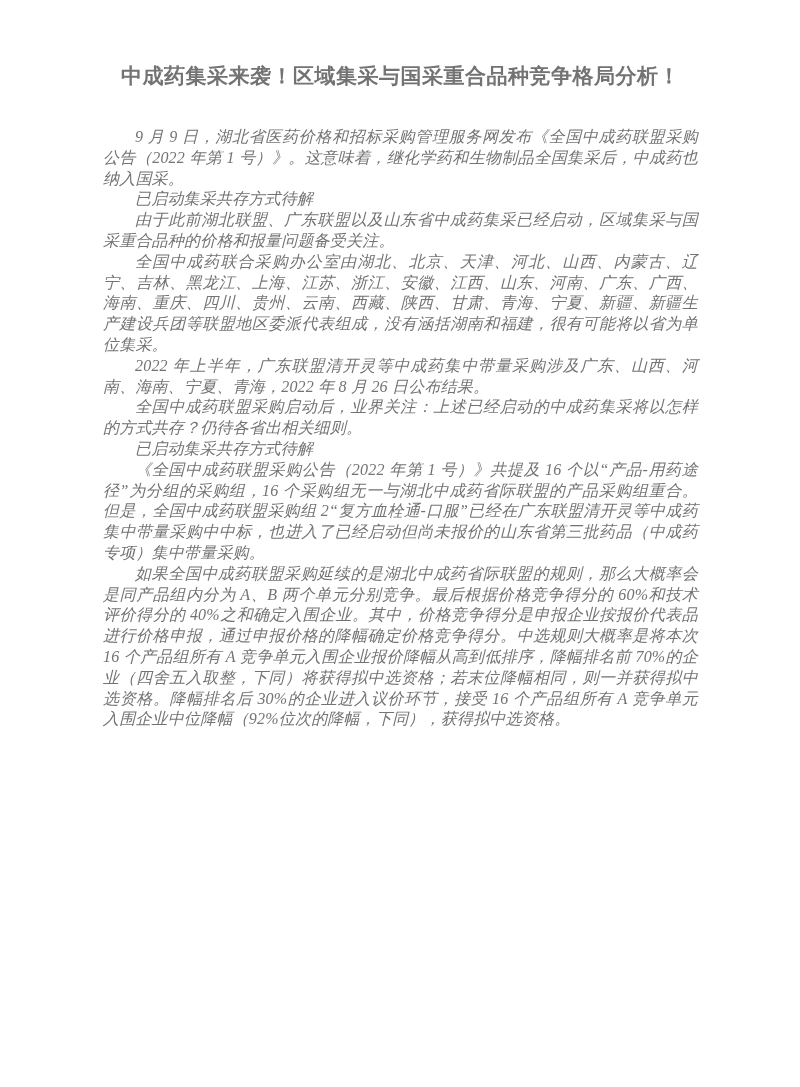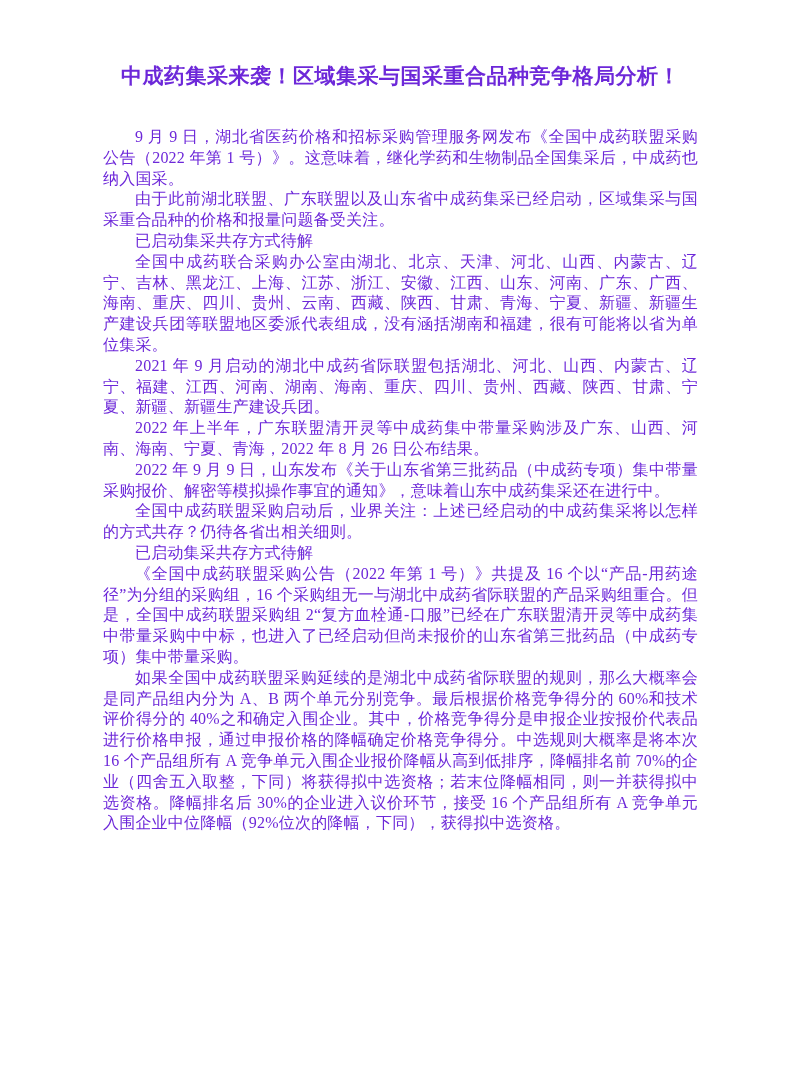--- a/index.html
+++ b/index.html
@@ -11,50 +11,49 @@
     width: 800px;
     height: 1087px;
     overflow: hidden;
   }
   .page {
     box-sizing: border-box;
     width: 800px;
     height: 1087px;
     padding: 62px 102px 0 103px;
     background: #ffffff;
-    color: #6d28d9;
+    color: #737373;
     font-family: "Liberation Serif", "DejaVu Serif", serif;
   }
   .article-title {
     font-size: 21px;
     font-weight: bold;
     line-height: 28px;
     text-align: center;
     margin: 0 0 37px 0;
     letter-spacing: 0.5px;
   }
   .para {
     font-size: 16px;
     line-height: 20.8px;
     margin: 0;
     text-align: justify;
     text-indent: 2em;
     letter-spacing: 0.2px;
+    font-style: italic;
   }
 </style>
 </head>
 <body>
 
 <div class="page">
   <h1 class="article-title">中成药集采来袭！区域集采与国采重合品种竞争格局分析！</h1>
 
   <p class="para">9 月 9 日，湖北省医药价格和招标采购管理服务网发布《全国中成药联盟采购公告（2022 年第 1 号）》。这意味着，继化学药和生物制品全国集采后，中成药也纳入国采。</p>
+  <p class="para">已启动集采共存方式待解</p>
   <p class="para">由于此前湖北联盟、广东联盟以及山东省中成药集采已经启动，区域集采与国采重合品种的价格和报量问题备受关注。</p>
-  <p class="para">已启动集采共存方式待解</p>
   <p class="para">全国中成药联合采购办公室由湖北、北京、天津、河北、山西、内蒙古、辽宁、吉林、黑龙江、上海、江苏、浙江、安徽、江西、山东、河南、广东、广西、海南、重庆、四川、贵州、云南、西藏、陕西、甘肃、青海、宁夏、新疆、新疆生产建设兵团等联盟地区委派代表组成，没有涵括湖南和福建，很有可能将以省为单位集采。</p>
-  <p class="para">2021 年 9 月启动的湖北中成药省际联盟包括湖北、河北、山西、内蒙古、辽宁、福建、江西、河南、湖南、海南、重庆、四川、贵州、西藏、陕西、甘肃、宁夏、新疆、新疆生产建设兵团。</p>
   <p class="para">2022 年上半年，广东联盟清开灵等中成药集中带量采购涉及广东、山西、河南、海南、宁夏、青海，2022 年 8 月 26 日公布结果。</p>
-  <p class="para">2022 年 9 月 9 日，山东发布《关于山东省第三批药品（中成药专项）集中带量采购报价、解密等模拟操作事宜的通知》，意味着山东中成药集采还在进行中。</p>
   <p class="para">全国中成药联盟采购启动后，业界关注：上述已经启动的中成药集采将以怎样的方式共存？仍待各省出相关细则。</p>
   <p class="para">已启动集采共存方式待解</p>
   <p class="para">《全国中成药联盟采购公告（2022 年第 1 号）》共提及 16 个以“产品-用药途径”为分组的采购组，16 个采购组无一与湖北中成药省际联盟的产品采购组重合。但是，全国中成药联盟采购组 2“复方血栓通-口服”已经在广东联盟清开灵等中成药集中带量采购中中标，也进入了已经启动但尚未报价的山东省第三批药品（中成药专项）集中带量采购。</p>
   <p class="para">如果全国中成药联盟采购延续的是湖北中成药省际联盟的规则，那么大概率会是同产品组内分为 A、B 两个单元分别竞争。最后根据价格竞争得分的 60%和技术评价得分的 40%之和确定入围企业。其中，价格竞争得分是申报企业按报价代表品进行价格申报，通过申报价格的降幅确定价格竞争得分。中选规则大概率是将本次 16 个产品组所有 A 竞争单元入围企业报价降幅从高到低排序，降幅排名前 70%的企业（四舍五入取整，下同）将获得拟中选资格；若末位降幅相同，则一并获得拟中选资格。降幅排名后 30%的企业进入议价环节，接受 16 个产品组所有 A 竞争单元入围企业中位降幅（92%位次的降幅，下同），获得拟中选资格。</p>
 </div>
 
 </body></html>

